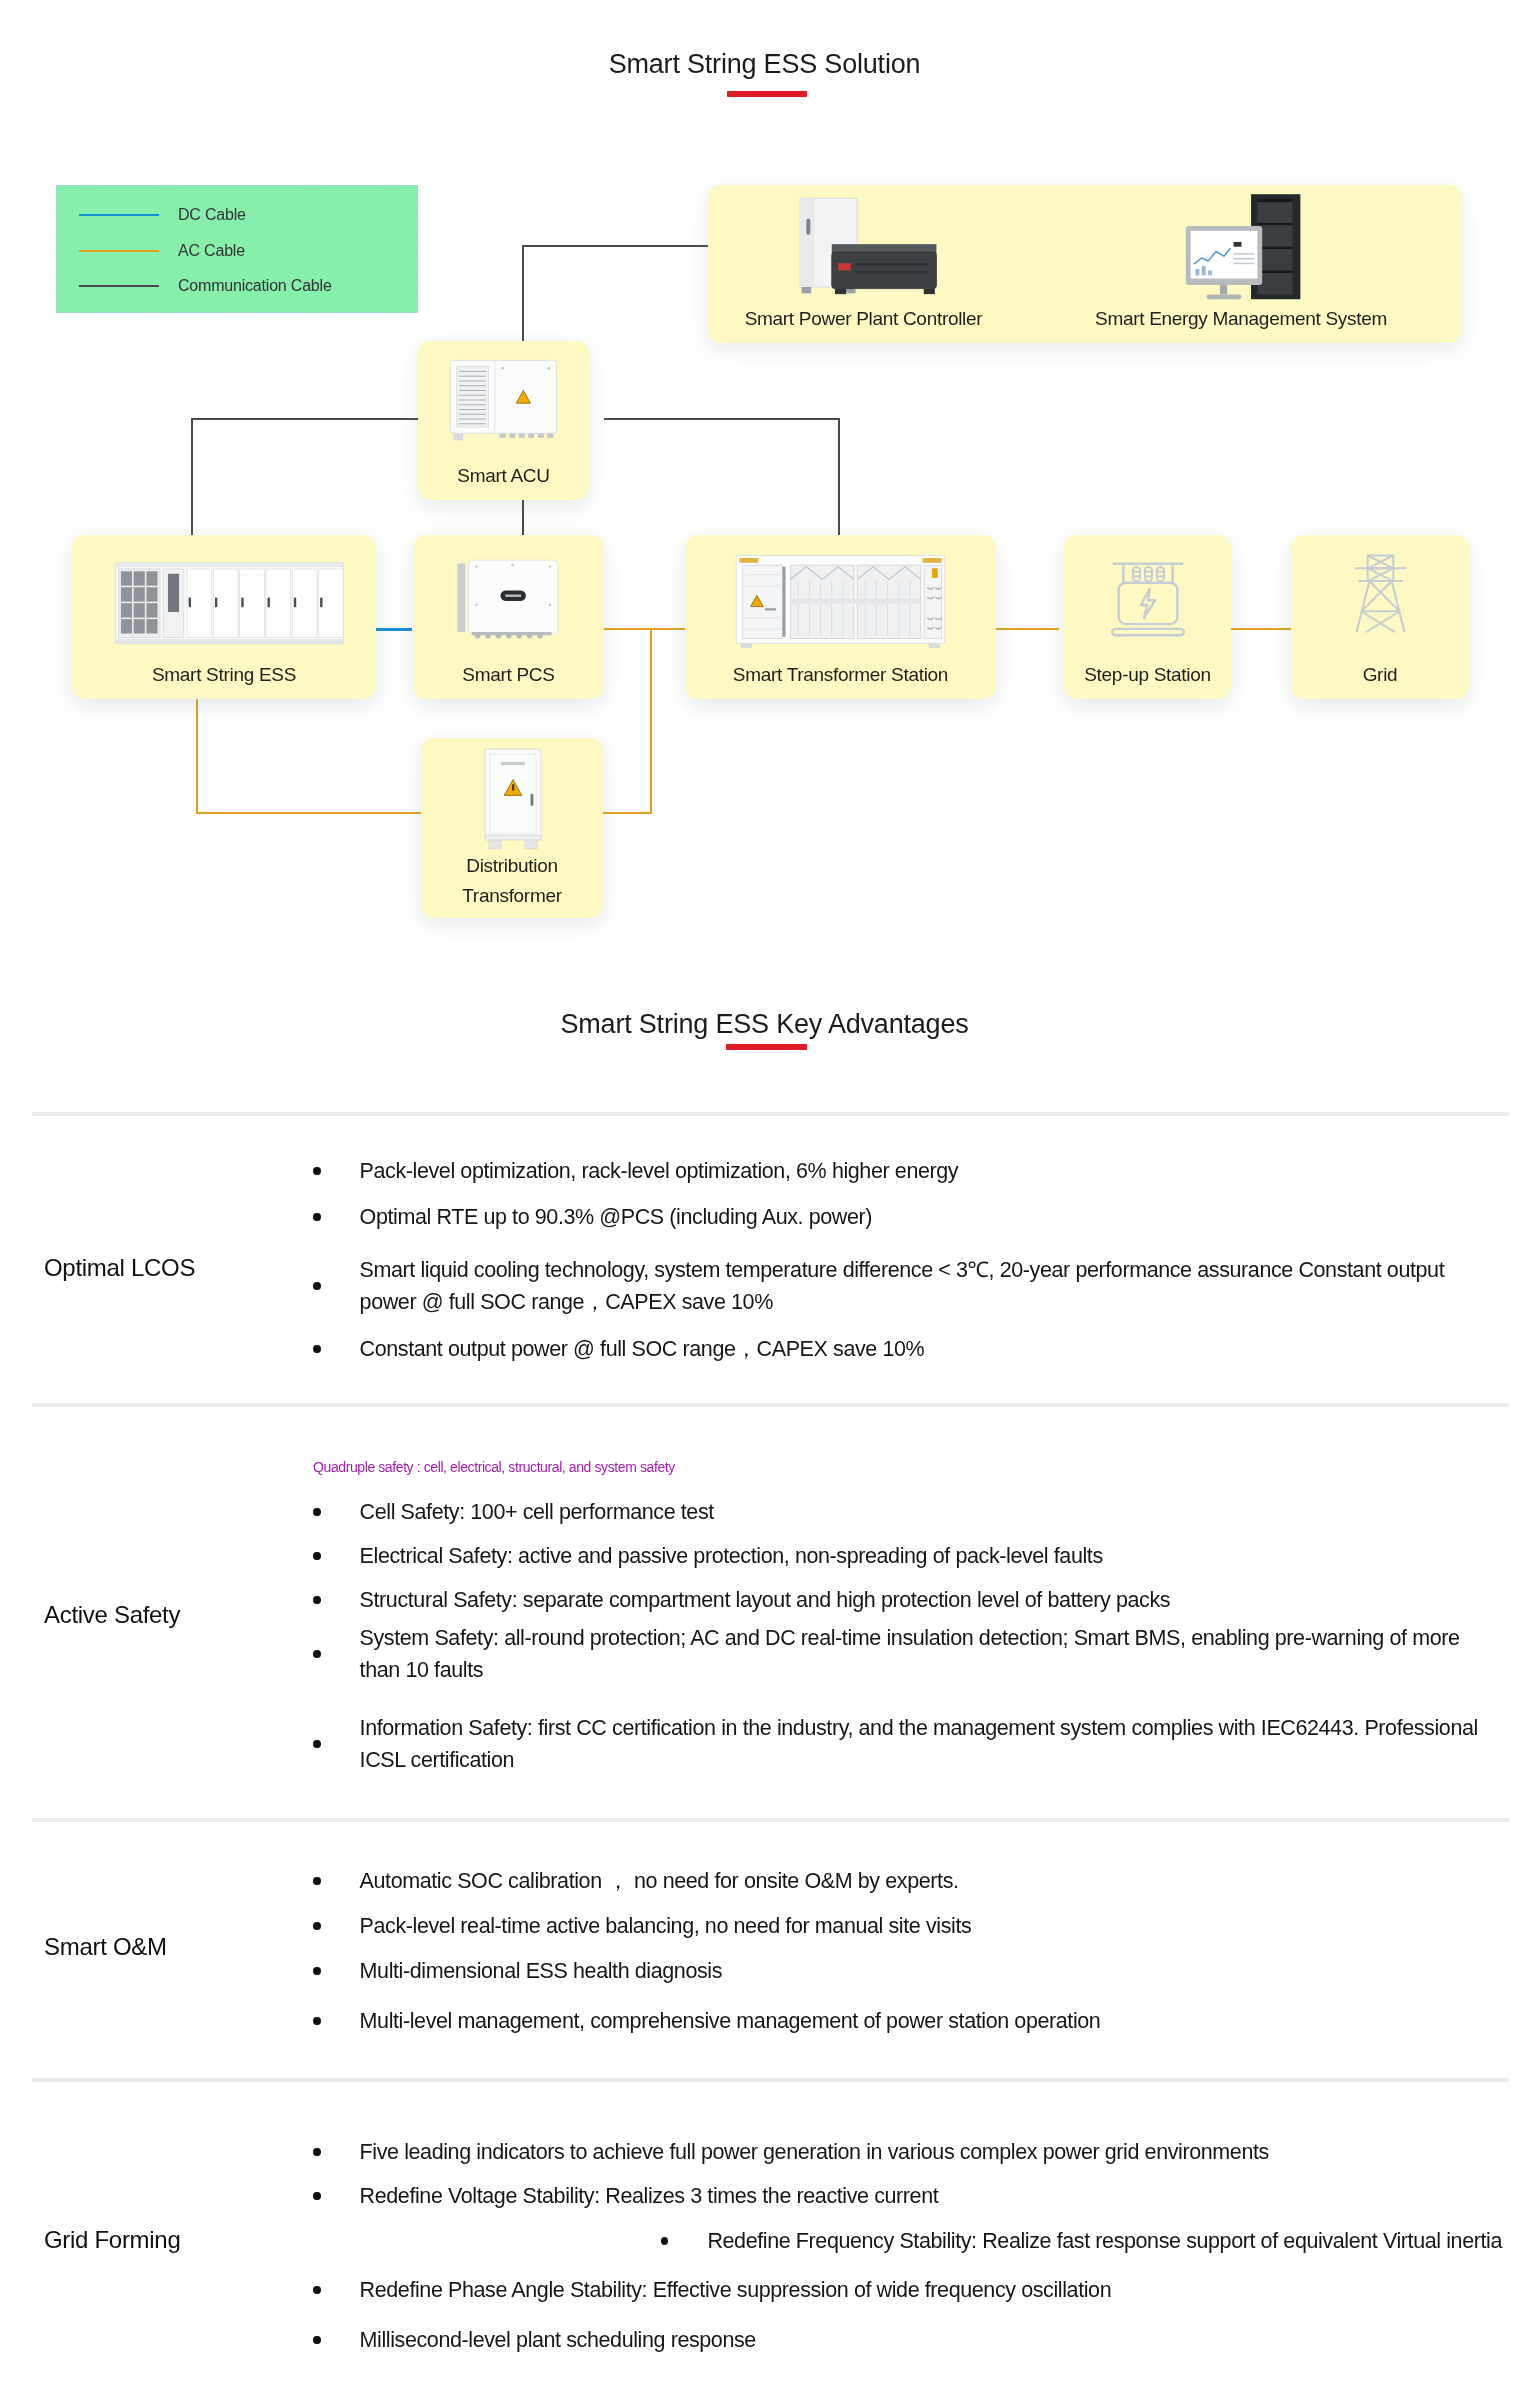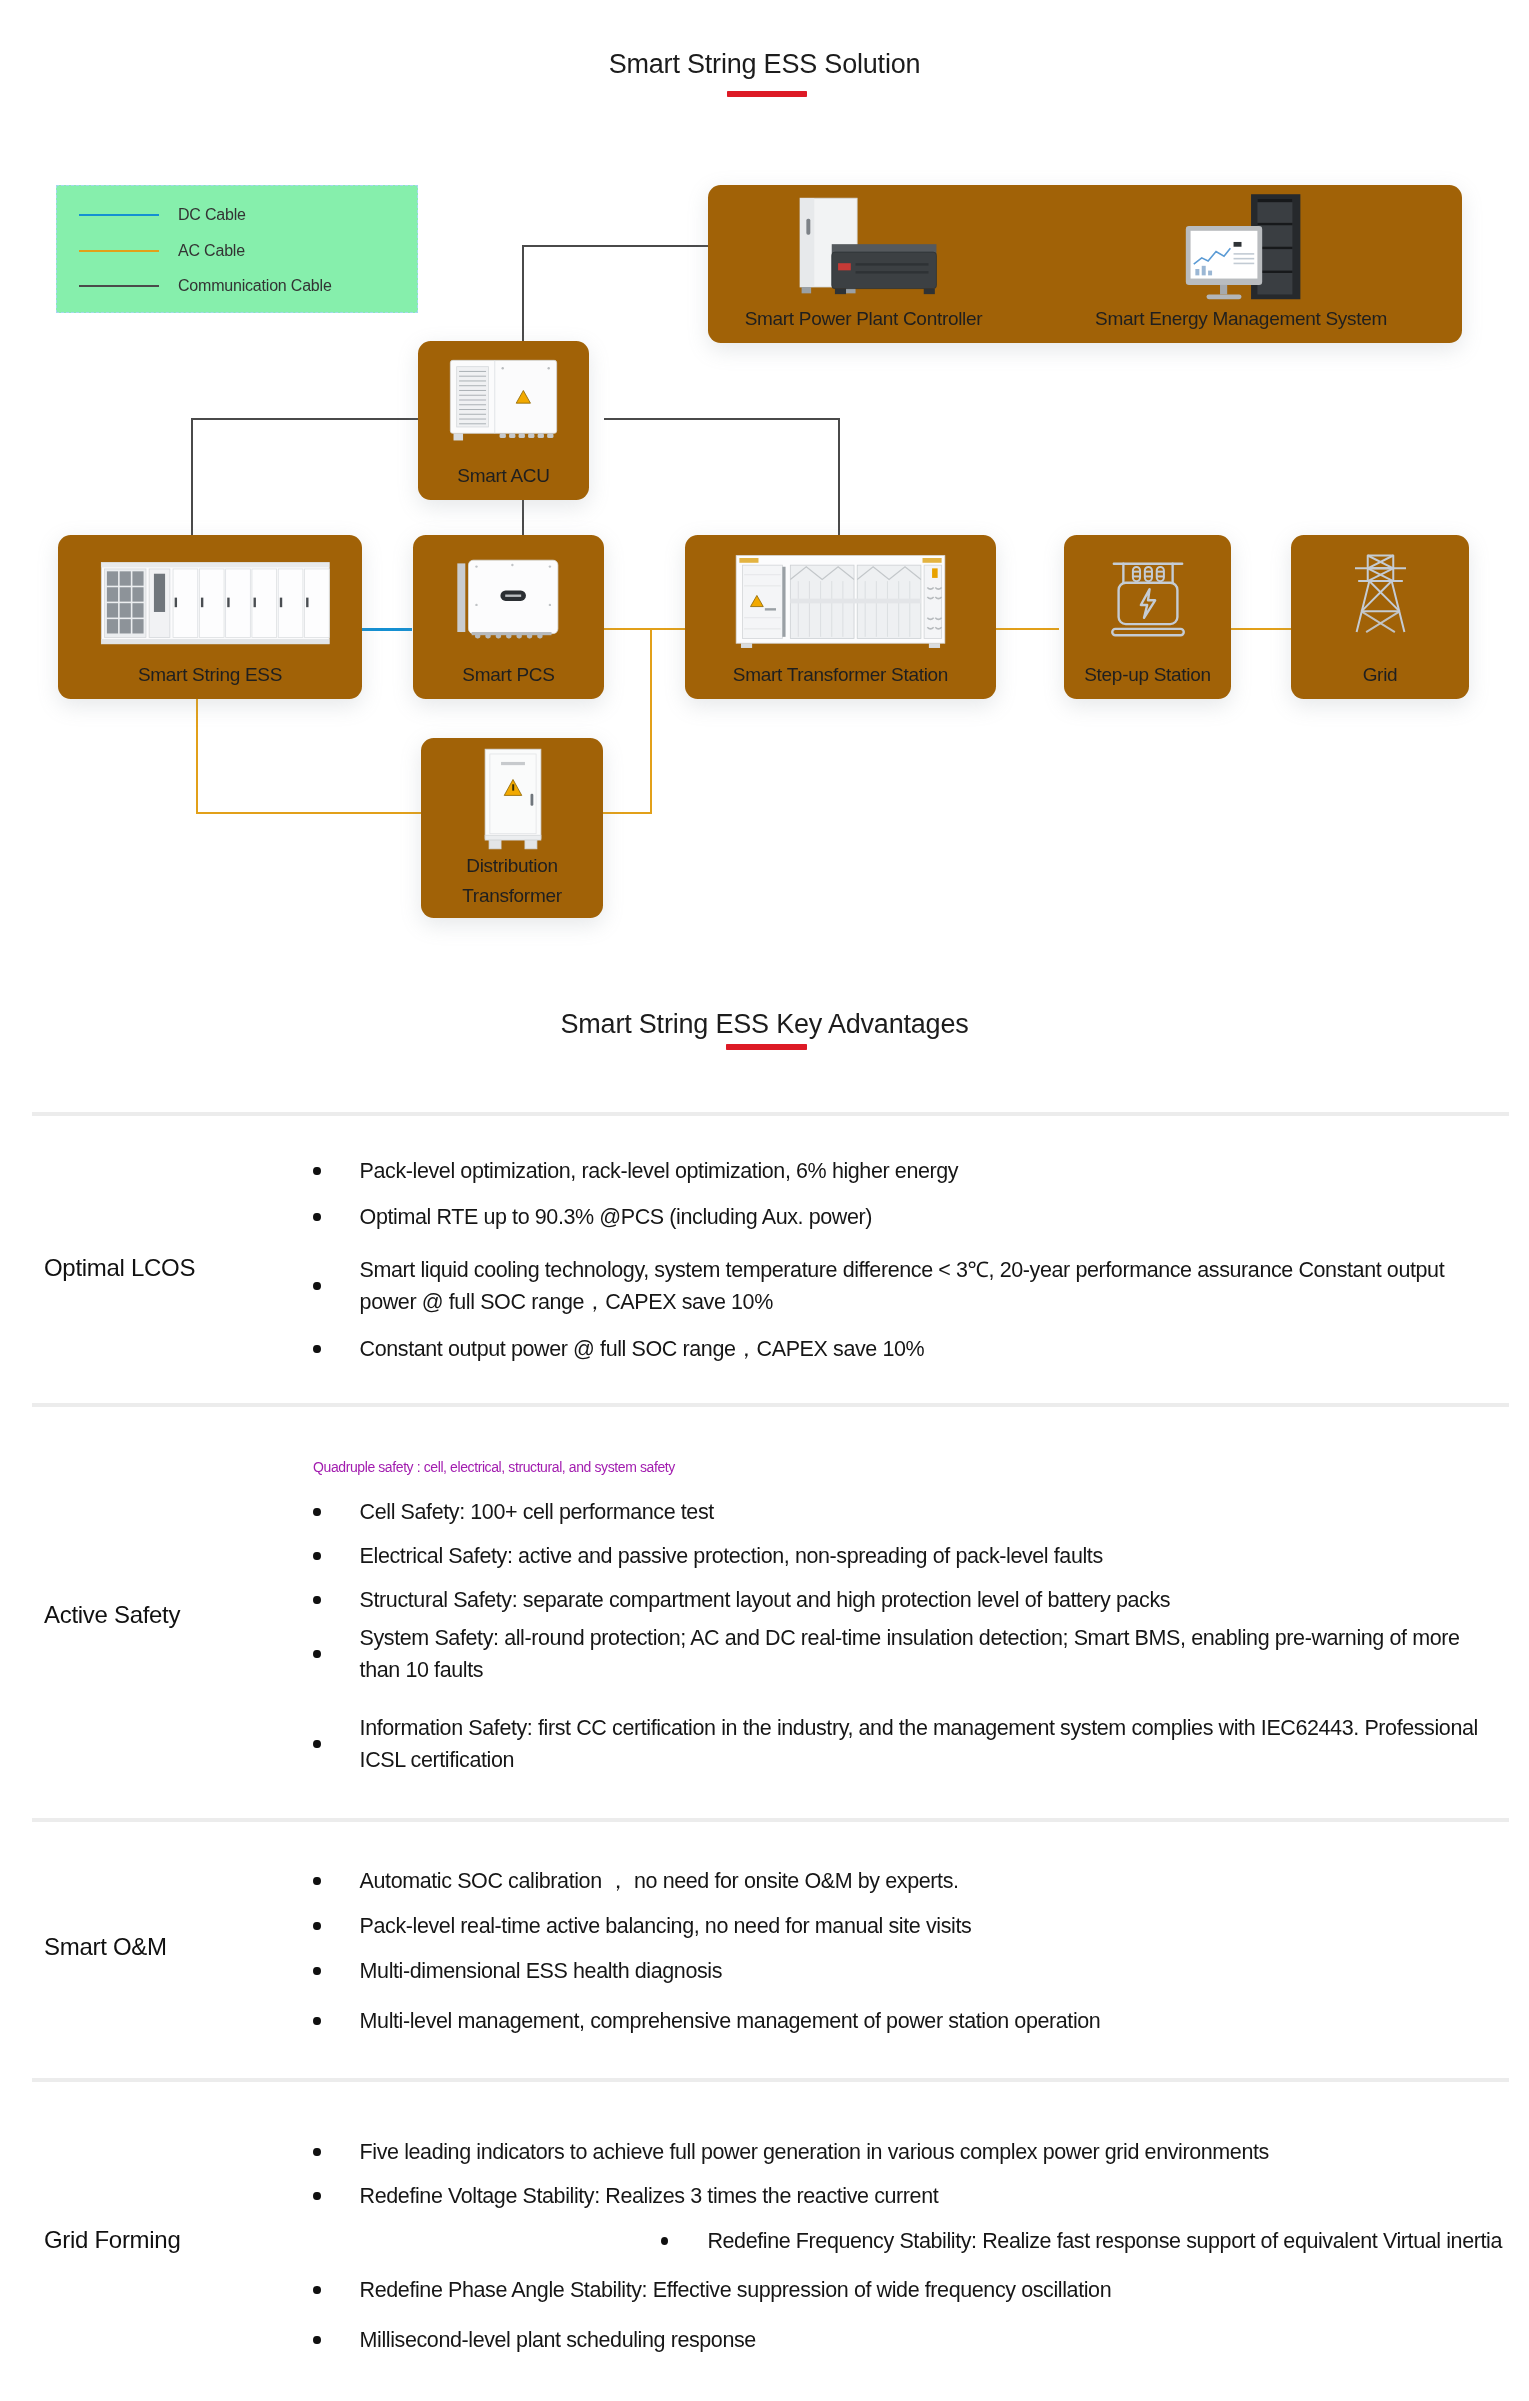--- a/index.html
+++ b/index.html
@@ -15,21 +15,21 @@
   .legend{position:absolute;left:56px;top:185px;width:362px;height:128px;
     background:#86efac;border:0.8px dashed #a5d6f0;box-sizing:border-box;}
   .legend-row{position:absolute;left:0;width:100%;height:17.5px;}
   .legend-swatch{position:absolute;left:22px;top:8px;width:80px;height:2.4px;}
   .legend-label{position:absolute;left:121px;top:0;font-size:16px;color:#333;letter-spacing:-0.2px;}
 
   
   .cable{position:absolute;}
 
   
-  .card{position:absolute;background:#a16207;border-radius:12.7px;
+  .card{position:absolute;background:#fef9c3;border-radius:12.7px;
     box-shadow:0 6.4px 21px rgba(130,140,150,0.20);}
   .card-label{position:absolute;left:0;bottom:11px;width:100%;text-align:center;
     font-size:19px;color:#1f1f1f;letter-spacing:-0.3px;line-height:27px;}
   .card-label.two-line{bottom:8px;line-height:29.5px;}
   .device{position:absolute;}
 
   
   .divider{position:absolute;left:32px;width:1477px;height:4px;background:#ececec;}
   .sec-label{position:absolute;left:44px;font-size:24px;color:#111;letter-spacing:-0.3px;line-height:30px;}
   .brow{position:absolute;left:307px;width:1195px;display:flex;align-items:flex-start;padding-left:6.4px;box-sizing:border-box;}
@@ -142,21 +142,21 @@
         <rect x="94" y="96" width="8" height="6" rx="2"></rect>
           <rect x="106" y="96" width="8" height="6" rx="2"></rect>
         <rect x="118" y="96" width="8" height="6" rx="2"></rect>
           <rect x="130" y="96" width="8" height="6" rx="2"></rect>
       </g>
       <rect x="12" y="96" width="12" height="9" fill="#d9dcdf"></rect>
     </svg>
     <div class="card-label">Smart ACU</div>
   </div>
 
-  <div class="card" style="left:58px;top:535px;width:304px;height:164px;text-decoration:underline;">
+  <div class="card" style="left:72px;top:535px;width:304px;height:164px;text-decoration:underline;">
     <svg class="device" style="left:29px;top:21px;" width="247" height="96" viewBox="0 0 310 120">
       <rect x="18" y="8" width="286" height="102" fill="#fbfbfc" stroke="#d5d8db"></rect>
       <rect x="18" y="8" width="286" height="6" fill="#e8eaec"></rect>
       <rect x="18" y="104" width="286" height="6" fill="#e3e5e7"></rect>
       <rect x="22" y="16" width="52" height="86" fill="#eceef0" stroke="#d5d8db"></rect>
       <g fill="#8d9399">
         <rect x="25" y="19" width="14" height="18"></rect>
           <rect x="41" y="19" width="14" height="18"></rect>
           <rect x="57" y="19" width="14" height="18"></rect>
         <rect x="25" y="39" width="14" height="18"></rect>

